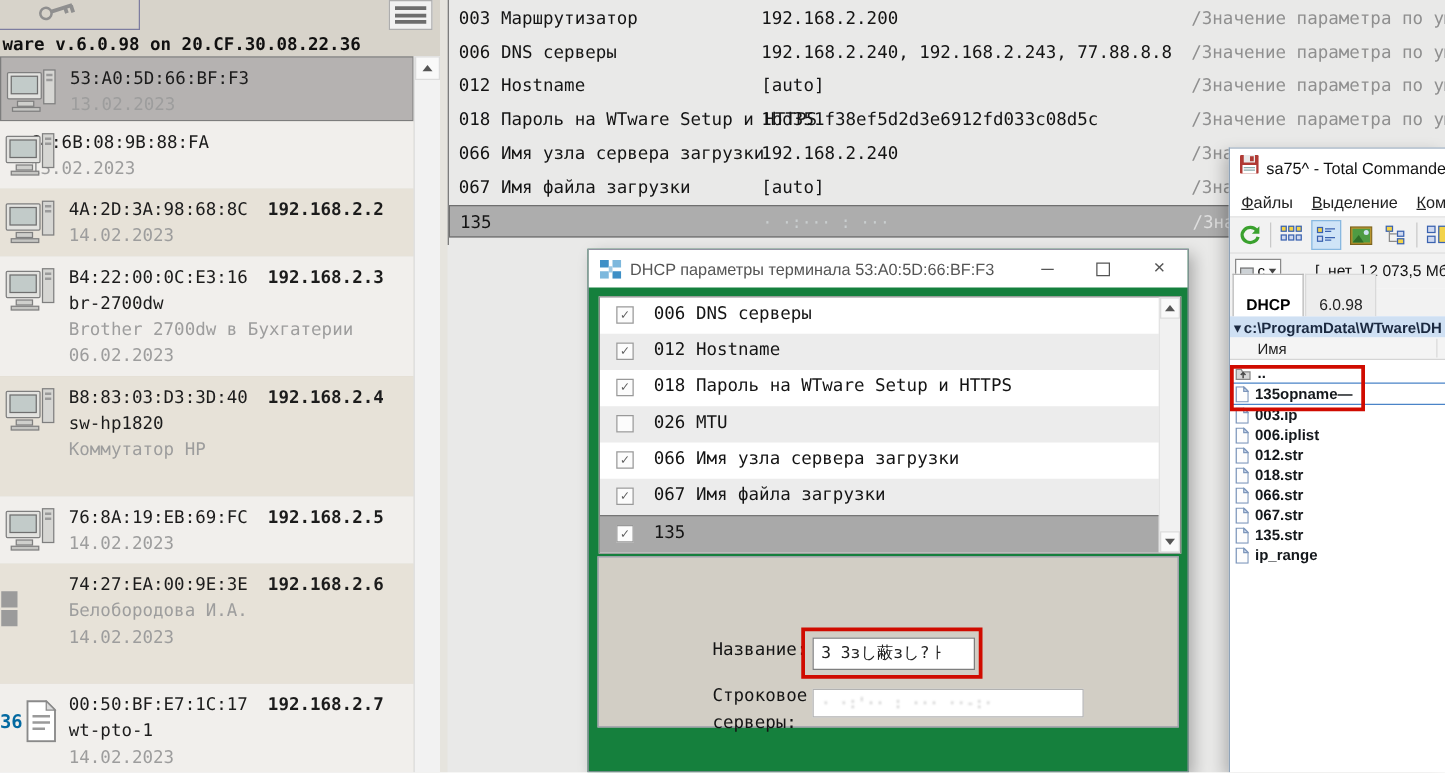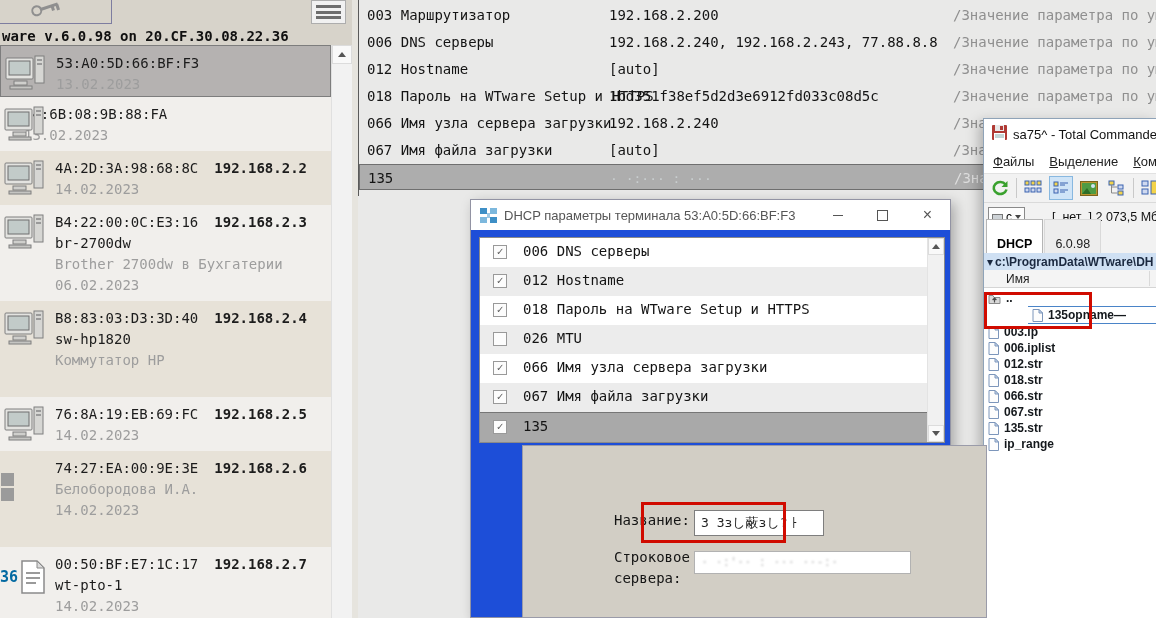--- a/index.html
+++ b/index.html
@@ -39,41 +39,41 @@
   .badge{position:absolute;left:0;top:21px;font-weight:bold;font-size:15px;color:#0369a1;}
   .side-scroll{position:absolute;left:331px;top:45px;width:21px;height:573px;background:#f2f2f2;border-left:1px solid #e0e0e0;box-sizing:border-box;}
   .scroll-btn{height:19px;background:#f9f9f9;border:1px solid #dcdcdc;box-sizing:border-box;display:flex;align-items:center;justify-content:center;}
   .gap-strip{position:absolute;left:352px;top:0;width:6px;height:618px;background:#e6e4de;z-index:2;}
 
   .tri{display:inline-block;width:0;height:0;}
   .tri-up{border-left:4px solid transparent;border-right:4px solid transparent;border-bottom:5px solid #555;}
   .tri-down{border-left:4px solid transparent;border-right:4px solid transparent;border-top:5px solid #555;}
 
   
-  .dialog{position:absolute;left:470px;top:199px;width:481px;height:419px;background:#1d4ed8;
+  .dialog{position:absolute;left:470px;top:199px;width:481px;height:419px;background:#15803d;
           border:1px solid #9293a3;box-sizing:border-box;box-shadow:4px 4px 12px rgba(0,0,0,.28);z-index:20;padding-left:16px;}
   .dlg-title{position:absolute;left:0;top:0;right:0;height:30px;background:#fff;display:flex;align-items:center;}
   .dlg-icon{margin:0 7px 0 9px;width:17px;height:15px;flex:none;}
   .dlg-title-text{font-size:13px;color:#555;white-space:nowrap;}
   .dlg-btns{position:absolute;right:0;top:0;height:30px;display:flex;}
   .dlg-btn{width:45px;height:30px;display:flex;align-items:center;justify-content:center;color:#555;cursor:pointer;}
   .mini-bar{display:block;width:10px;border-top:1px solid #555;}
   .maxi-box{display:block;width:9px;height:9px;border:1px solid #555;}
   .close-x{font-size:16px;color:#555;}
   .opt-list{position:absolute;left:8px;top:37px;width:464px;height:204px;background:#fff;border:1px solid #8a8a8a;overflow:hidden;}
   .orow{position:relative;height:29px;}
   .orow.alt{background:#ececec;}
   .orow.osel{background:#a9a9a9;border-top:1px solid #767676;}
   .cb{position:absolute;left:13px;top:7px;width:14px;height:14px;background:#fcfcfc;border:1px solid #999;
       box-sizing:border-box;text-align:center;line-height:12px;font-size:11px;color:#5f5f5f;}
   .olabel{position:absolute;left:43px;top:5px;font-size:14px;color:#141414;white-space:pre;}
   .opt-scroll{position:absolute;right:0;top:0;width:17px;height:100%;background:#f1f1f1;border-left:1px solid #e3e3e3;box-sizing:border-box;}
   .opt-scroll .scroll-btn{height:17px;}
   .opt-scroll .bottom{position:absolute;bottom:0;left:0;right:0;}
-  .bottom-panel{position:absolute;left:7px;top:245px;width:465px;height:173px;border:1px solid #9a9ba9;background:#d2cec5;box-sizing:border-box;margin-left:44px;}
+  .bottom-panel{position:absolute;left:7px;top:245px;width:465px;height:137px;border:1px solid #9a9ba9;background:#d2cec5;box-sizing:border-box;}
   .lbl{position:absolute;font-size:14px;color:#141414;white-space:nowrap;}
   .inp-name{position:absolute;left:171px;top:64px;width:130px;height:26px;background:#fff;border:1px solid #7e7e7e;
             box-sizing:border-box;font-size:13px;line-height:24px;padding-left:6px;overflow:hidden;white-space:nowrap;color:#222;}
   .inp-str{position:absolute;left:171px;top:105px;width:217px;height:23px;background:#fff;border:1px solid #b2b2b2;
            box-sizing:border-box;overflow:hidden;}
   .ghost2{display:block;color:#bdbdbd;filter:blur(1px);font-size:12px;line-height:21px;padding-left:6px;white-space:nowrap;}
 
   
   .tc{position:absolute;left:983px;top:118px;width:173px;height:500px;background:#fff;
       border-left:1px solid #8fa3b8;border-top:1px solid #8fa3b8;box-sizing:border-box;
@@ -100,21 +100,21 @@
   .tab.active{background:#fff;border:1px solid #b5b5b5;border-bottom:none;font-weight:bold;color:#000;}
   .tab.inactive{background:#ededed;border:1px solid #d9d9d9;border-bottom:none;color:#222;}
   .tc-path{height:17px;background:#cfe0f3;font-weight:bold;font-size:12px;color:#1b2940;display:flex;align-items:center;
            padding-left:3px;white-space:nowrap;overflow:hidden;gap:2px;}
   .tc-header{height:18px;background:#f4f4f4;border-bottom:1px solid #d5d5d5;font-size:12px;color:#222;
              display:flex;align-items:center;padding-left:22px;position:relative;box-sizing:border-box;}
   .hdr-div{position:absolute;right:6px;top:1px;bottom:1px;width:1px;background:#d9d9d9;}
   .tc-files{position:relative;background:#fff;height:331px;overflow:hidden;padding-top:2px;}
   .frow{height:16px;display:flex;align-items:center;padding-left:4px;gap:5px;font-size:12px;font-weight:600;color:#14181c;
         white-space:nowrap;cursor:pointer;box-sizing:border-box;}
-  .frow.fsel{height:18px;border-top:1px solid #4a84c8;border-bottom:1px solid #4a84c8;margin-left:44px;}
+  .frow.fsel{height:18px;border-top:1px solid #4a84c8;border-bottom:1px solid #4a84c8;}
   .ficon{flex:none;display:flex;}
 
   
   .annot{position:absolute;border:3px solid #d00b00;box-sizing:border-box;z-index:60;}
   .annot-file{left:984px;top:292px;width:108px;height:37px;}
   .annot-name{left:641px;top:502px;width:145px;height:41px;}
 </style>
 </head>
 <body>
 
@@ -359,21 +359,21 @@
           </div>
           <div class="scroll-btn bottom">
             <span class="tri tri-down"></span>
           </div>
         </div>
       </div>
     <div class="bottom-panel">
       <div class="lbl" style="left:91px;top:66px;">Название:</div>
       <div class="inp-name">3 3ɜし蔽ɜし?ㅏ</div>
       <div class="lbl" style="left:91px;top:103px;">Строковое</div>
-      <div class="lbl" style="left:91px;top:124px;">сервера:</div>
+      <div class="lbl" style="left:91px;top:124px;">серверы:</div>
       <div class="inp-str">
         <span class="ghost2">· ·:'·· : ··· ··-:·</span>
       </div>
     </div>
   </div>
 
   <div class="tc ui">
     <div class="tc-title">
       <span class="floppy-icon">
         <svg width="15" height="15" viewBox="0 0 15 15">

